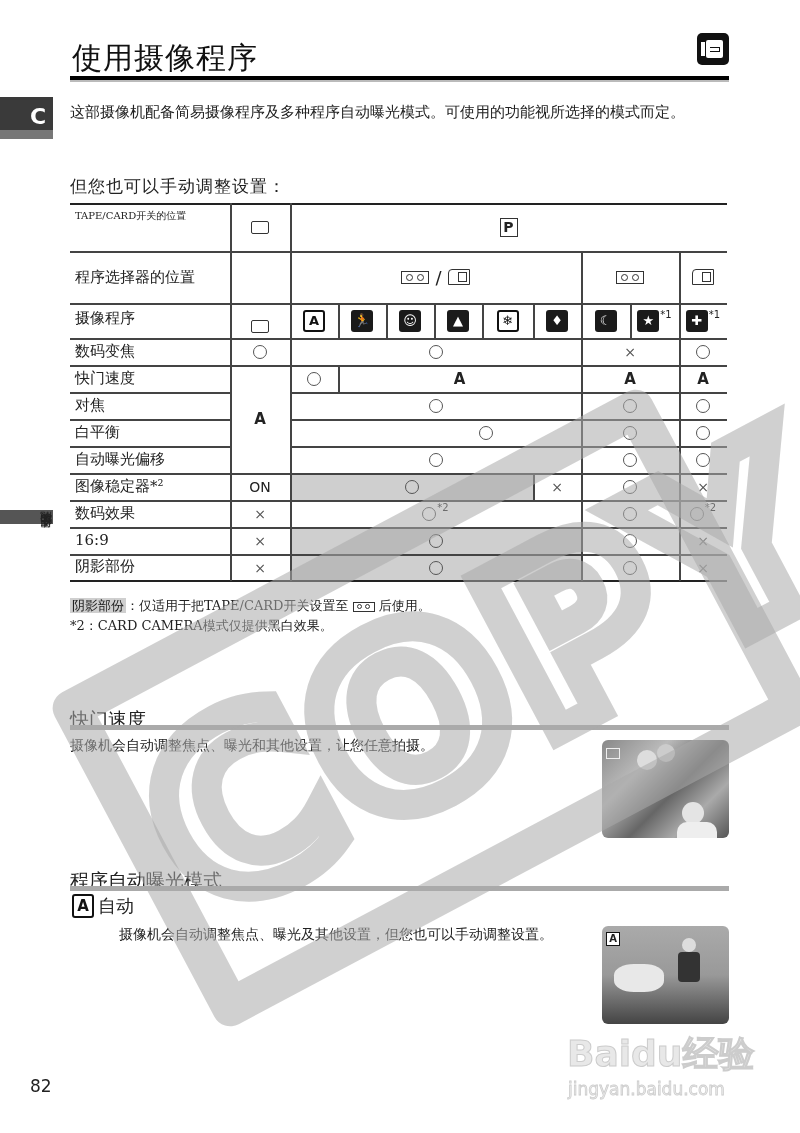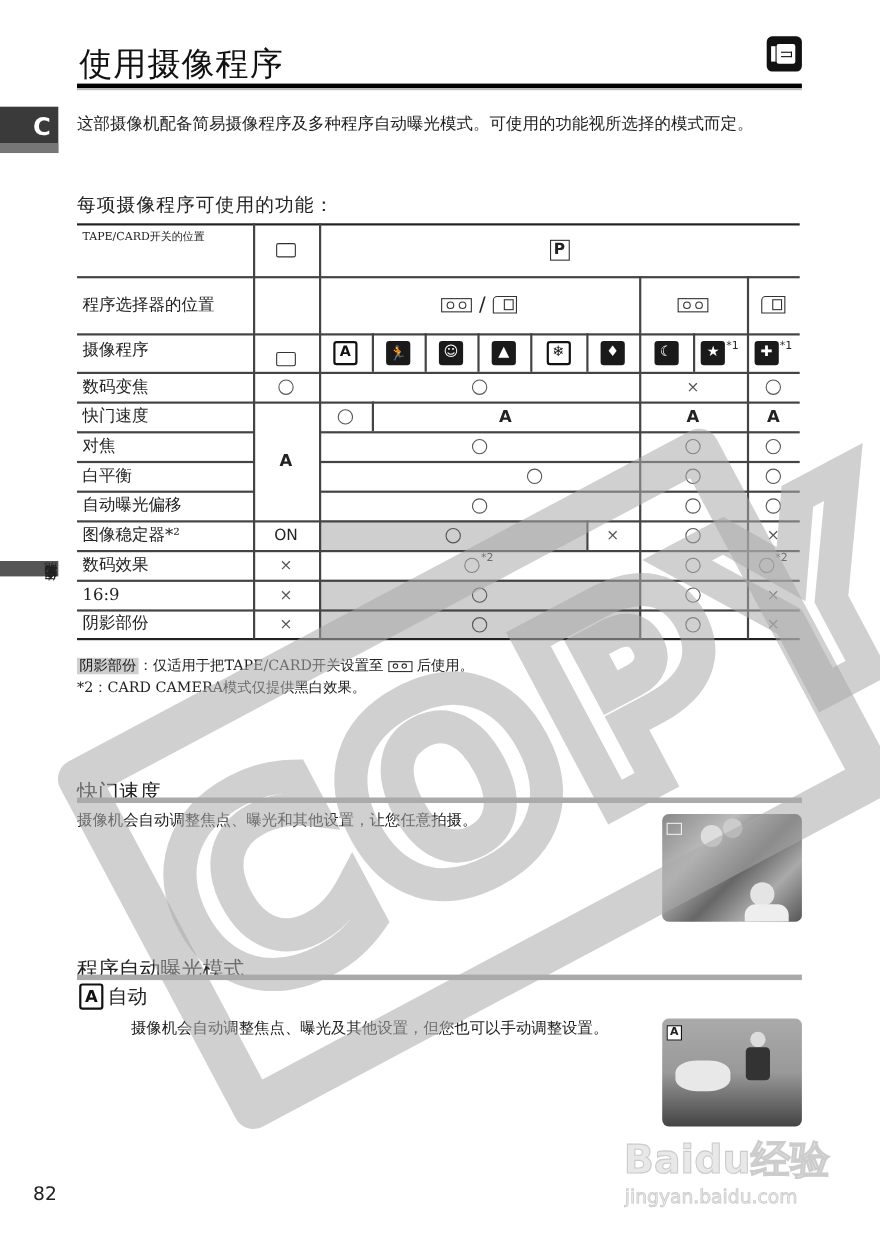--- a/index.html
+++ b/index.html
@@ -75,21 +75,21 @@
 </div>
 <div class="abs title-rule"></div>
 <div class="abs title-rule2"></div>
 
 <div class="abs tab-c">
   <span>C</span>
   <div class="stripe"></div>
 </div>
 
 <div class="abs intro">这部摄像机配备简易摄像程序及多种程序自动曝光模式。可使用的功能视所选择的模式而定。</div>
-<div class="abs subhead">每项摄像程序可使用的功能：</div>
+<div class="abs subhead">但您也可以手动调整设置：</div>
 
 <div class="abs tbl">
 
   <div class="shade" style="left:220px;top:270px;width:243px;height:27px;"></div>
   <div class="shade" style="left:220px;top:324px;width:291px;height:54px;"></div>
 
   <div class="hl" style="left:0;top:0;width:657px;background:#222;height:2px;"></div>
   <div class="hl" style="left:0;top:48px;width:657px;"></div>
   <div class="hl" style="left:0;top:100px;width:657px;"></div>
   <div class="hl" style="left:0;top:135px;width:657px;"></div>

